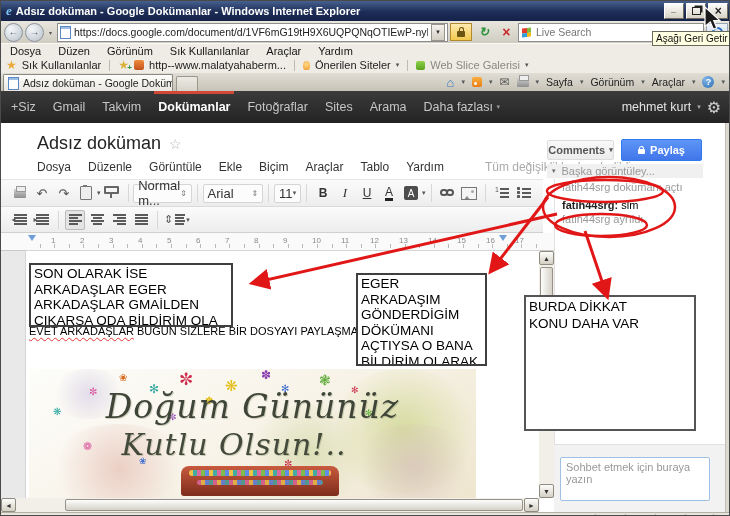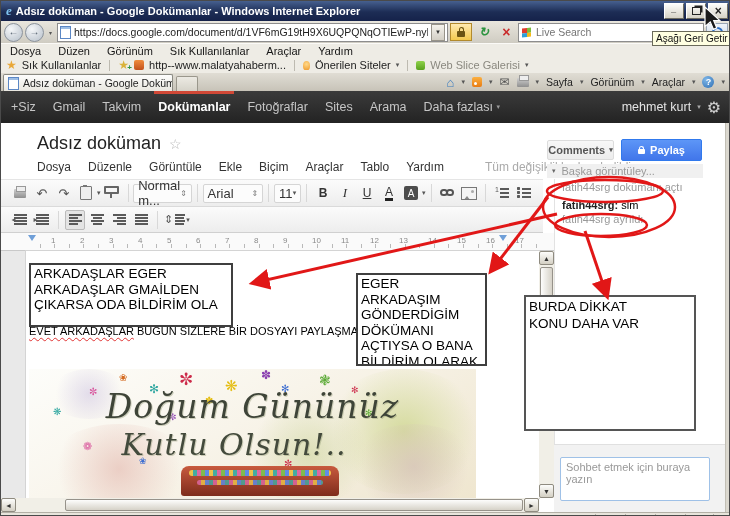--- a/index.html
+++ b/index.html
@@ -523,20 +523,21 @@
     <span class="rmark" style="left:498px"></span>
   </div>
 
   <div id="docarea">
     <div id="page"></div>
   </div>
 
   <div id="bodyline"><span class="wavy">EVET ARKADAŞLAR</span><span>  BUGÜN SİZLERE BİR DOSYAYI PAYLAŞMAYI G</span></div>
 
   <div class="tbox" id="box1">
+    <div>SON OLARAK İSE</div>
     <div>ARKADAŞLAR EGER</div>
     <div>ARKADAŞLAR GMAİLDEN</div>
     <div>ÇIKARSA ODA BİLDİRİM OLA</div>
   </div>
 
   <div class="tbox" id="box2">
     <div>EGER</div>
     <div>ARKADAŞIM</div>
     <div>GÖNDERDİGİM</div>
     <div>DÖKÜMANI</div>

